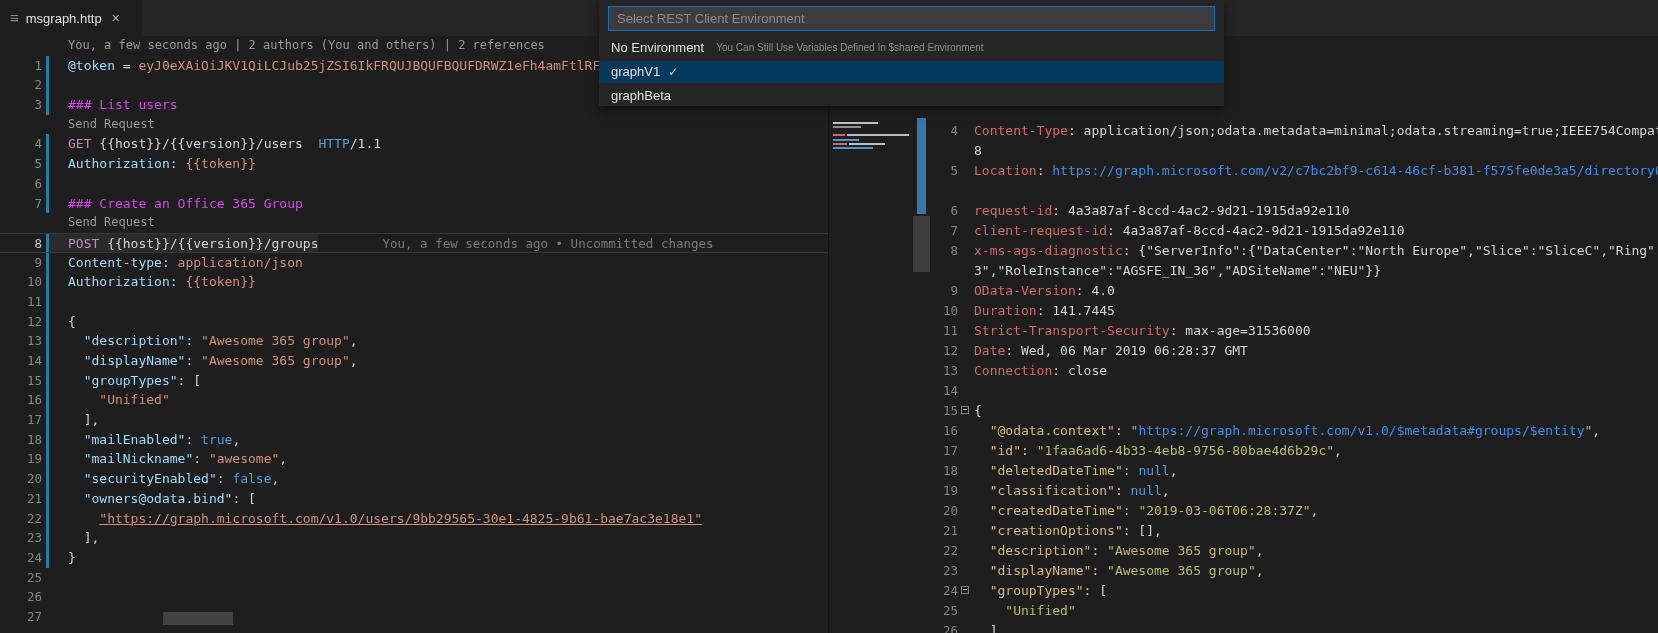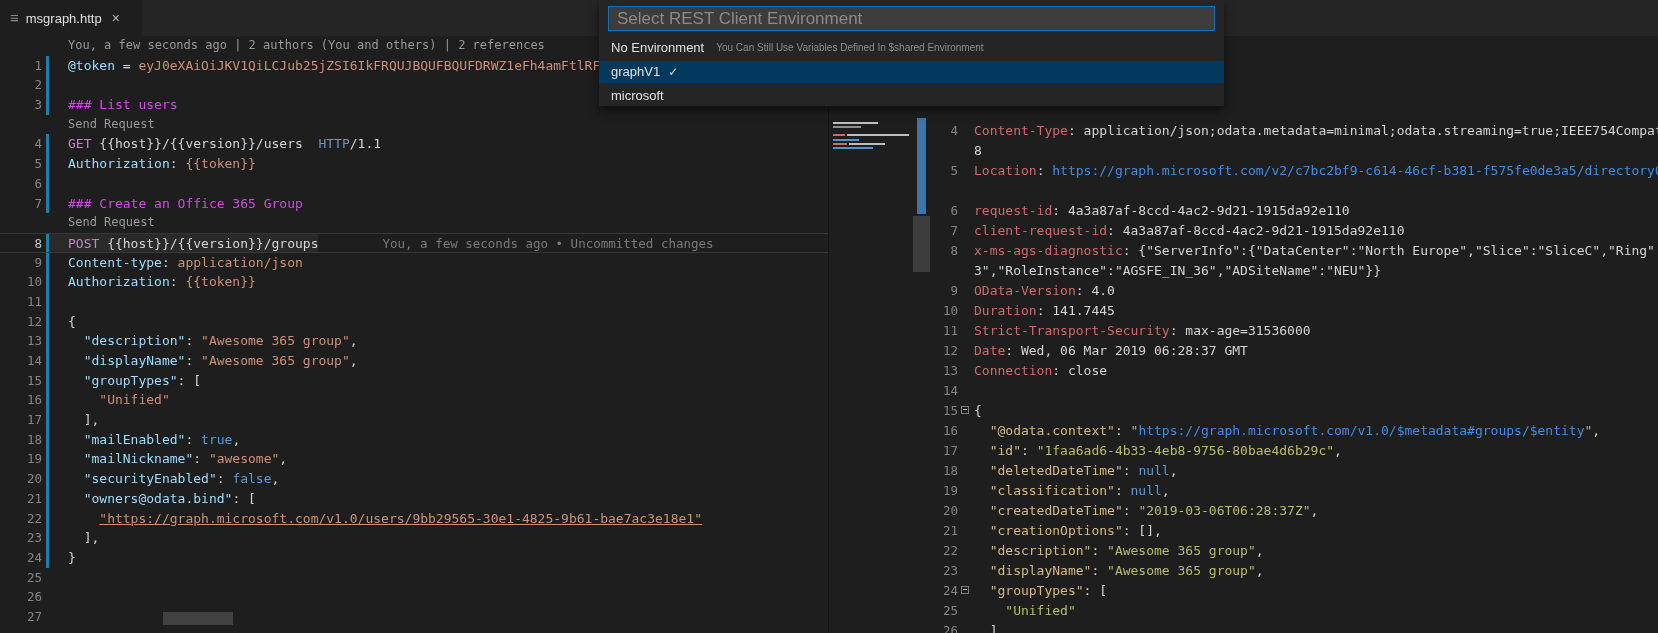--- a/index.html
+++ b/index.html
@@ -51,21 +51,21 @@
   .mini{position:absolute;left:829px;top:36px;width:103px;height:597px;background:#1e1e1e;}
   .mini .g{position:absolute;height:2px;}
   .vblue{position:absolute;left:917px;top:118px;width:9px;height:96px;background:#3778a9;}
   .vslider{position:absolute;left:913px;top:216px;width:17px;height:56px;background:#3d3d3d;}
   .hslider{position:absolute;left:163px;top:612px;width:70px;height:13px;background:#424242;}
 
   
   .qp{position:absolute;left:599px;top:0;width:625px;height:106px;background:#252526;
       box-shadow:0 5px 9px rgba(0,0,0,.5);z-index:10;box-sizing:border-box;padding-top:6px;}
   .qp-in{display:block;margin:0 auto;width:607px;height:25px;background:#3c3c3c;
-      border:1px solid #0e70c0;box-sizing:border-box;color:#bbb;font-size:17px;
+      border:1px solid #0e70c0;box-sizing:border-box;color:#bbb;font-size:13px;
       font-family:"Liberation Sans",sans-serif;padding:0 8px;outline:none;}
   .qp-in::placeholder{color:#8a8a8a;}
   .qp-item{height:22px;line-height:22px;padding:0 12px;font-size:13px;color:#cccccc;
       margin-top:2px;cursor:pointer;display:flex;align-items:flex-end;}
   .qp-item:first-of-type{margin-top:6px;}
   .qp-item.sel{background:#04395e;color:#ffffff;}
   .qp-label{color:#e2e2e2;}
   .qp-desc{color:#8e8e8e;font-size:10px;margin-left:12px;}
   .qp-check{color:#d4d4d4;margin-left:8px;font-size:12px;}
 </style>
@@ -163,17 +163,17 @@
     <input class="qp-in" readonly="" placeholder="Select REST Client Environment" style="">
     <div class="qp-item">
       <span class="qp-label">No Environment</span>
       <span class="qp-desc">You Can Still Use Variables Defined In $shared Environment</span>
     </div>
     <div class="qp-item sel">
       <span class="qp-label">graphV1</span>
       <span class="qp-check">✓</span>
     </div>
     <div class="qp-item">
-      <span class="qp-label">microsoft</span>
+      <span class="qp-label">graphBeta</span>
     </div>
   </div>
 
 </div>
 
 </body></html>

